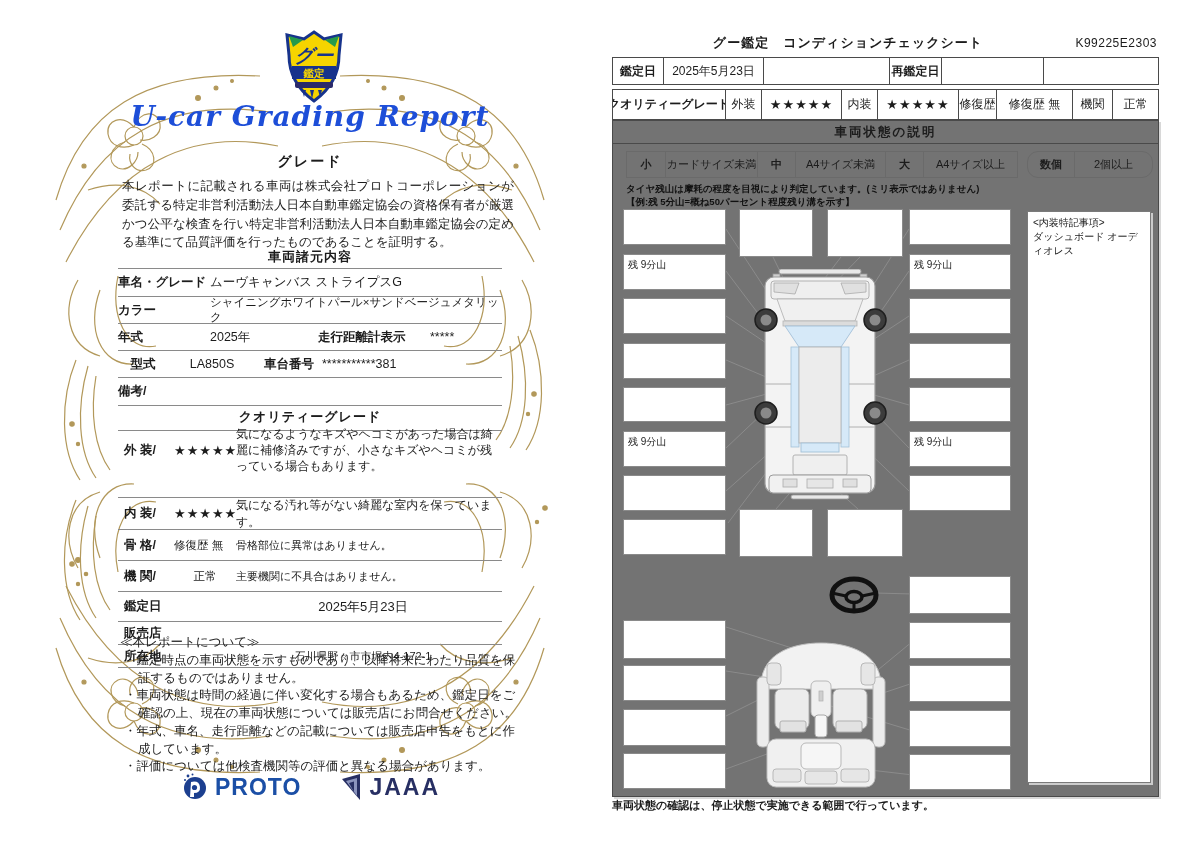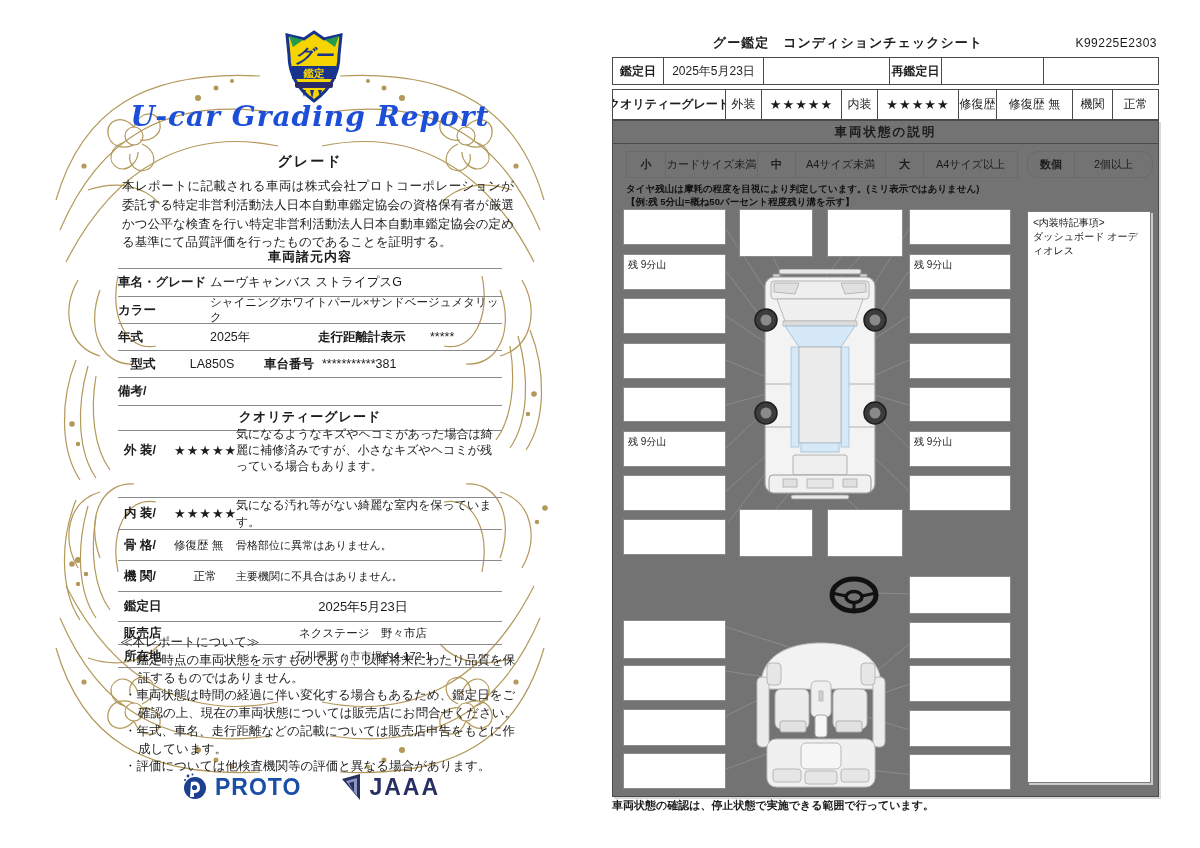--- a/index.html
+++ b/index.html
@@ -160,21 +160,20 @@
         <span class="tlabel" style="width:50px;padding-left:6px;">機 関/</span>
         <span style="width:62px;text-align:center;font-size:11.5px;">正常</span>
         <span class="gdesc" style="flex:1;font-size:11px;">主要機関に不具合はありません。</span>
       </div>
       <div class="trow" style="height:29px;">
         <span class="tlabel" style="width:100px;padding-left:6px;">鑑定日</span>
         <span style="flex:1;text-align:center;font-size:13px;">2025年5月23日</span>
       </div>
       <div class="trow" style="height:22px;">
         <span class="tlabel" style="width:100px;padding-left:6px;">販売店</span>
-        <span style="flex:1;text-align:center;font-size:11.5px;">ネクステージ　野々市店</span>
       </div>
       <div class="trow" style="height:22px;">
         <span class="tlabel" style="width:100px;padding-left:6px;">所在地</span>
         <span style="flex:1;text-align:center;font-size:11px;">石川県野々市市堀内4-172-1</span>
       </div>
     </div>
 
     <div class="abs about" style="left:120px;top:634px;width:400px;">
       <div>≪本レポートについて≫</div>
       <div style="padding-left:4px;">

